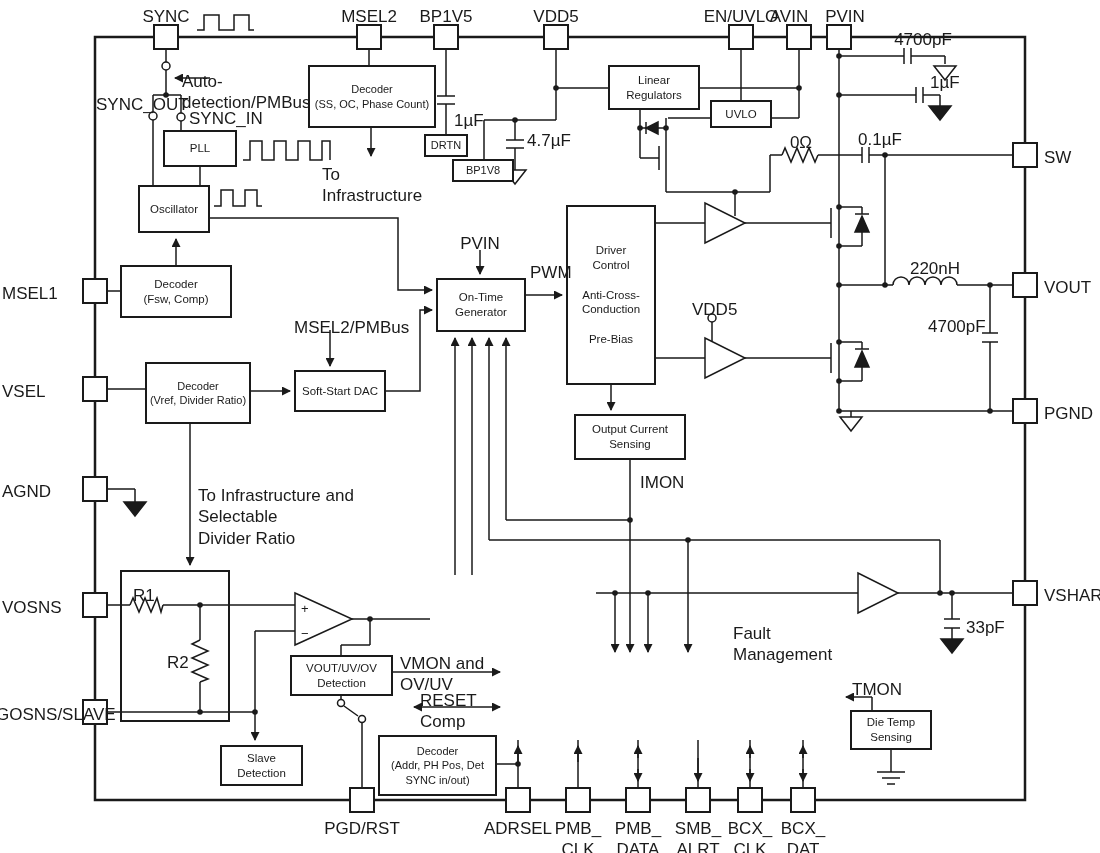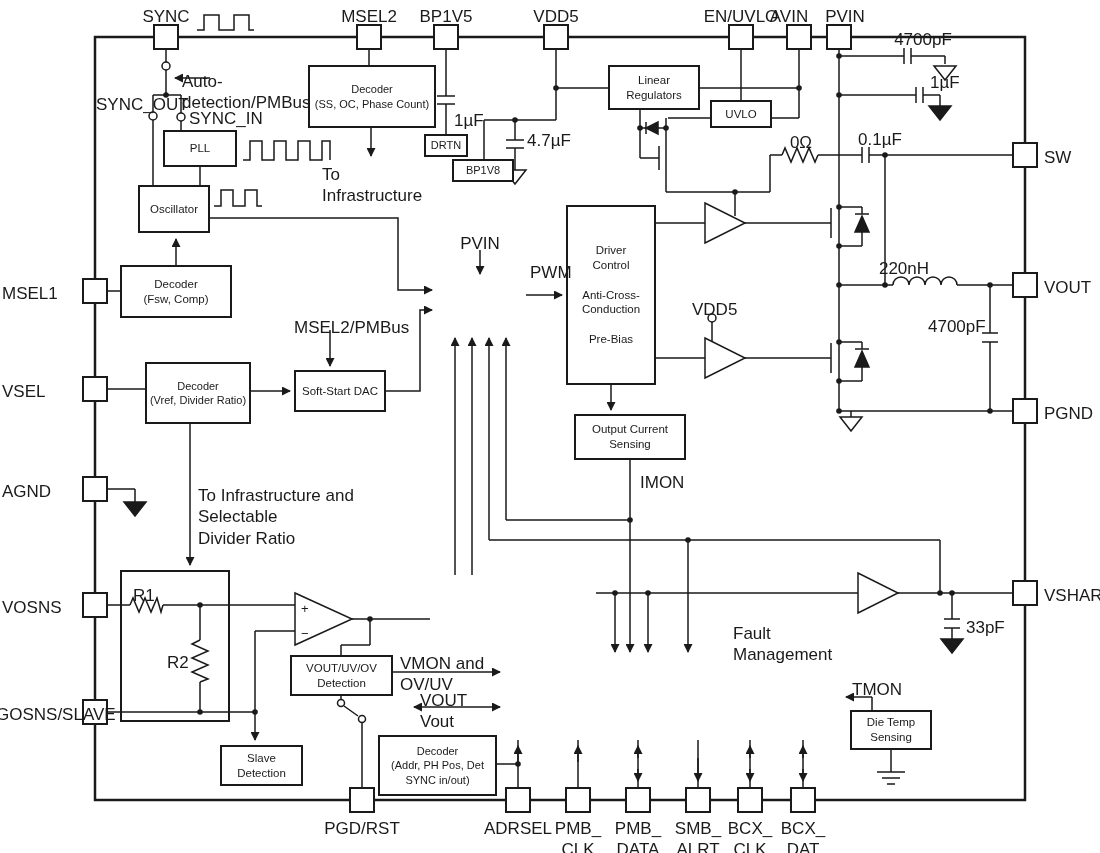--- a/index.html
+++ b/index.html
@@ -220,20 +220,22 @@
 <div class="blk" style="left:138px;top:185px;width:72px;height:48px">Oscillator</div>
 <div class="blk" style="left:120px;top:265px;width:112px;height:53px">Decoder
 (Fsw, Comp)</div>
 <div class="blk small" style="left:308px;top:65px;width:128px;height:63px">Decoder
 (SS, OC, Phase Count)</div>
 <div class="blk small" style="left:424px;top:134px;width:44px;height:23px">DRTN</div>
 <div class="blk small" style="left:452px;top:159px;width:62px;height:23px">BP1V8</div>
 <div class="blk" style="left:608px;top:65px;width:92px;height:45px">Linear
 Regulators</div>
 <div class="blk" style="left:710px;top:100px;width:62px;height:28px">UVLO</div>
+<div class="blk" style="left:436px;top:278px;width:90px;height:54px">On-Time
+Generator</div>
 <div class="blk" style="left:294px;top:370px;width:92px;height:42px">Soft-Start DAC</div>
 <div class="blk" style="left:566px;top:205px;width:90px;height:180px">Driver
 Control
 
 Anti-Cross-
 Conduction
 
 Pre-Bias</div>
 <div class="blk small" style="left:145px;top:362px;width:106px;height:62px">Decoder
 (Vref, Divider Ratio)</div>
@@ -308,28 +310,28 @@
 <div class="lbl" style="left:322px;top:164px;width:105px">To Infrastructure</div>
 <div class="lbl" style="left:294px;top:317px;width:90px">MSEL2/PMBus</div>
 <div class="lbl ctr" style="left:460px;top:233px;width:40px">PVIN</div>
 <div class="lbl" style="left:530px;top:262px;width:40px">PWM</div>
 <div class="lbl ctr" style="left:692px;top:299px;width:40px">VDD5</div>
 <div class="lbl" style="left:640px;top:472px;width:45px">IMON</div>
 <div class="lbl" style="left:198px;top:485px;width:195px">To Infrastructure and Selectable
 Divider Ratio</div>
 <div class="lbl" style="left:733px;top:623px;width:115px">Fault Management</div>
 <div class="lbl" style="left:400px;top:653px;width:100px">VMON and OV/UV</div>
-<div class="lbl" style="left:420px;top:690px;width:80px">VOUT Vout</div>
+<div class="lbl" style="left:420px;top:690px;width:80px">RESET Comp</div>
 <div class="lbl" style="left:852px;top:679px;width:45px">TMON</div>
 <div class="lbl" style="left:133px;top:585px;width:25px">R1</div>
 <div class="lbl" style="left:167px;top:652px;width:25px">R2</div>
 
 <div class="lbl ctr" style="left:893px;top:29px;width:60px">4700pF</div>
 <div class="lbl" style="left:930px;top:72px;width:40px">1µF</div>
 <div class="lbl ctr" style="left:786px;top:132px;width:30px">0Ω</div>
 <div class="lbl ctr" style="left:855px;top:129px;width:50px">0.1µF</div>
 <div class="lbl" style="left:454px;top:110px;width:40px">1µF</div>
 <div class="lbl" style="left:527px;top:130px;width:45px">4.7µF</div>
-<div class="lbl ctr" style="left:874px;top:258px;width:60px">220nH</div>
+<div class="lbl ctr" style="left:905px;top:258px;width:60px">220nH</div>
 <div class="lbl rt" style="left:928px;top:316px;width:52px">4700pF</div>
 <div class="lbl" style="left:966px;top:617px;width:40px">33pF</div>
 
 </div>
 
 </body></html>

